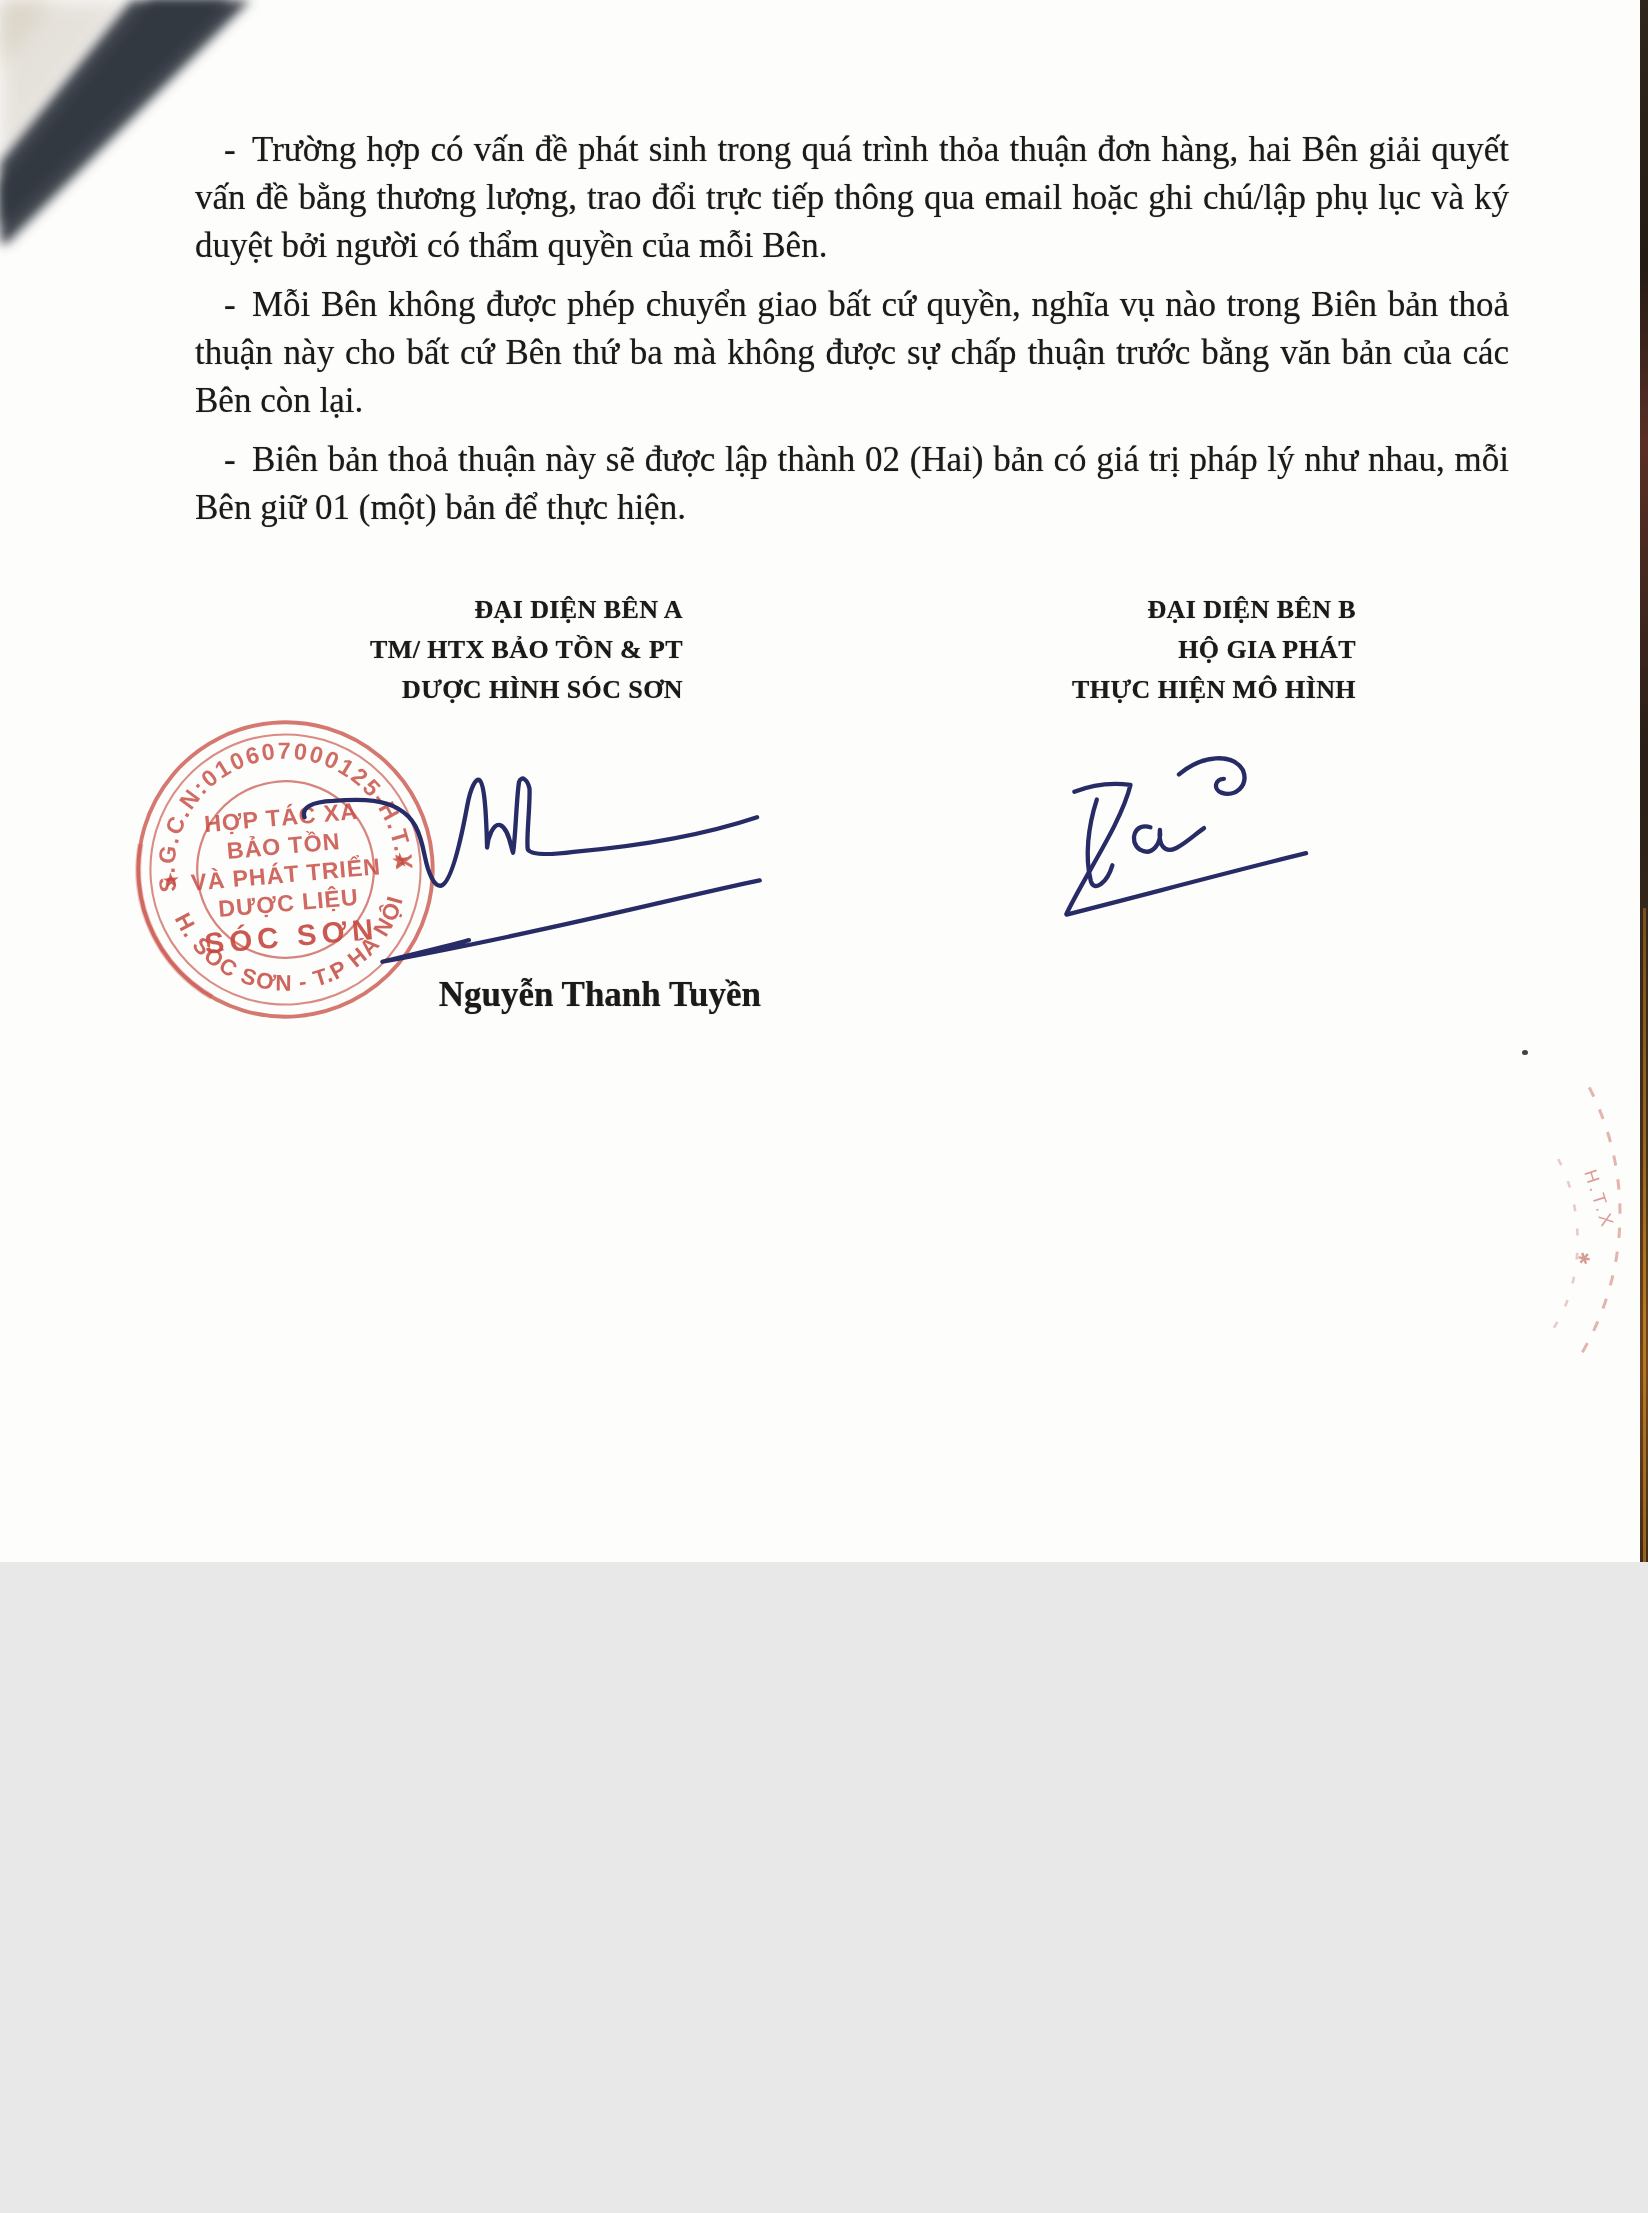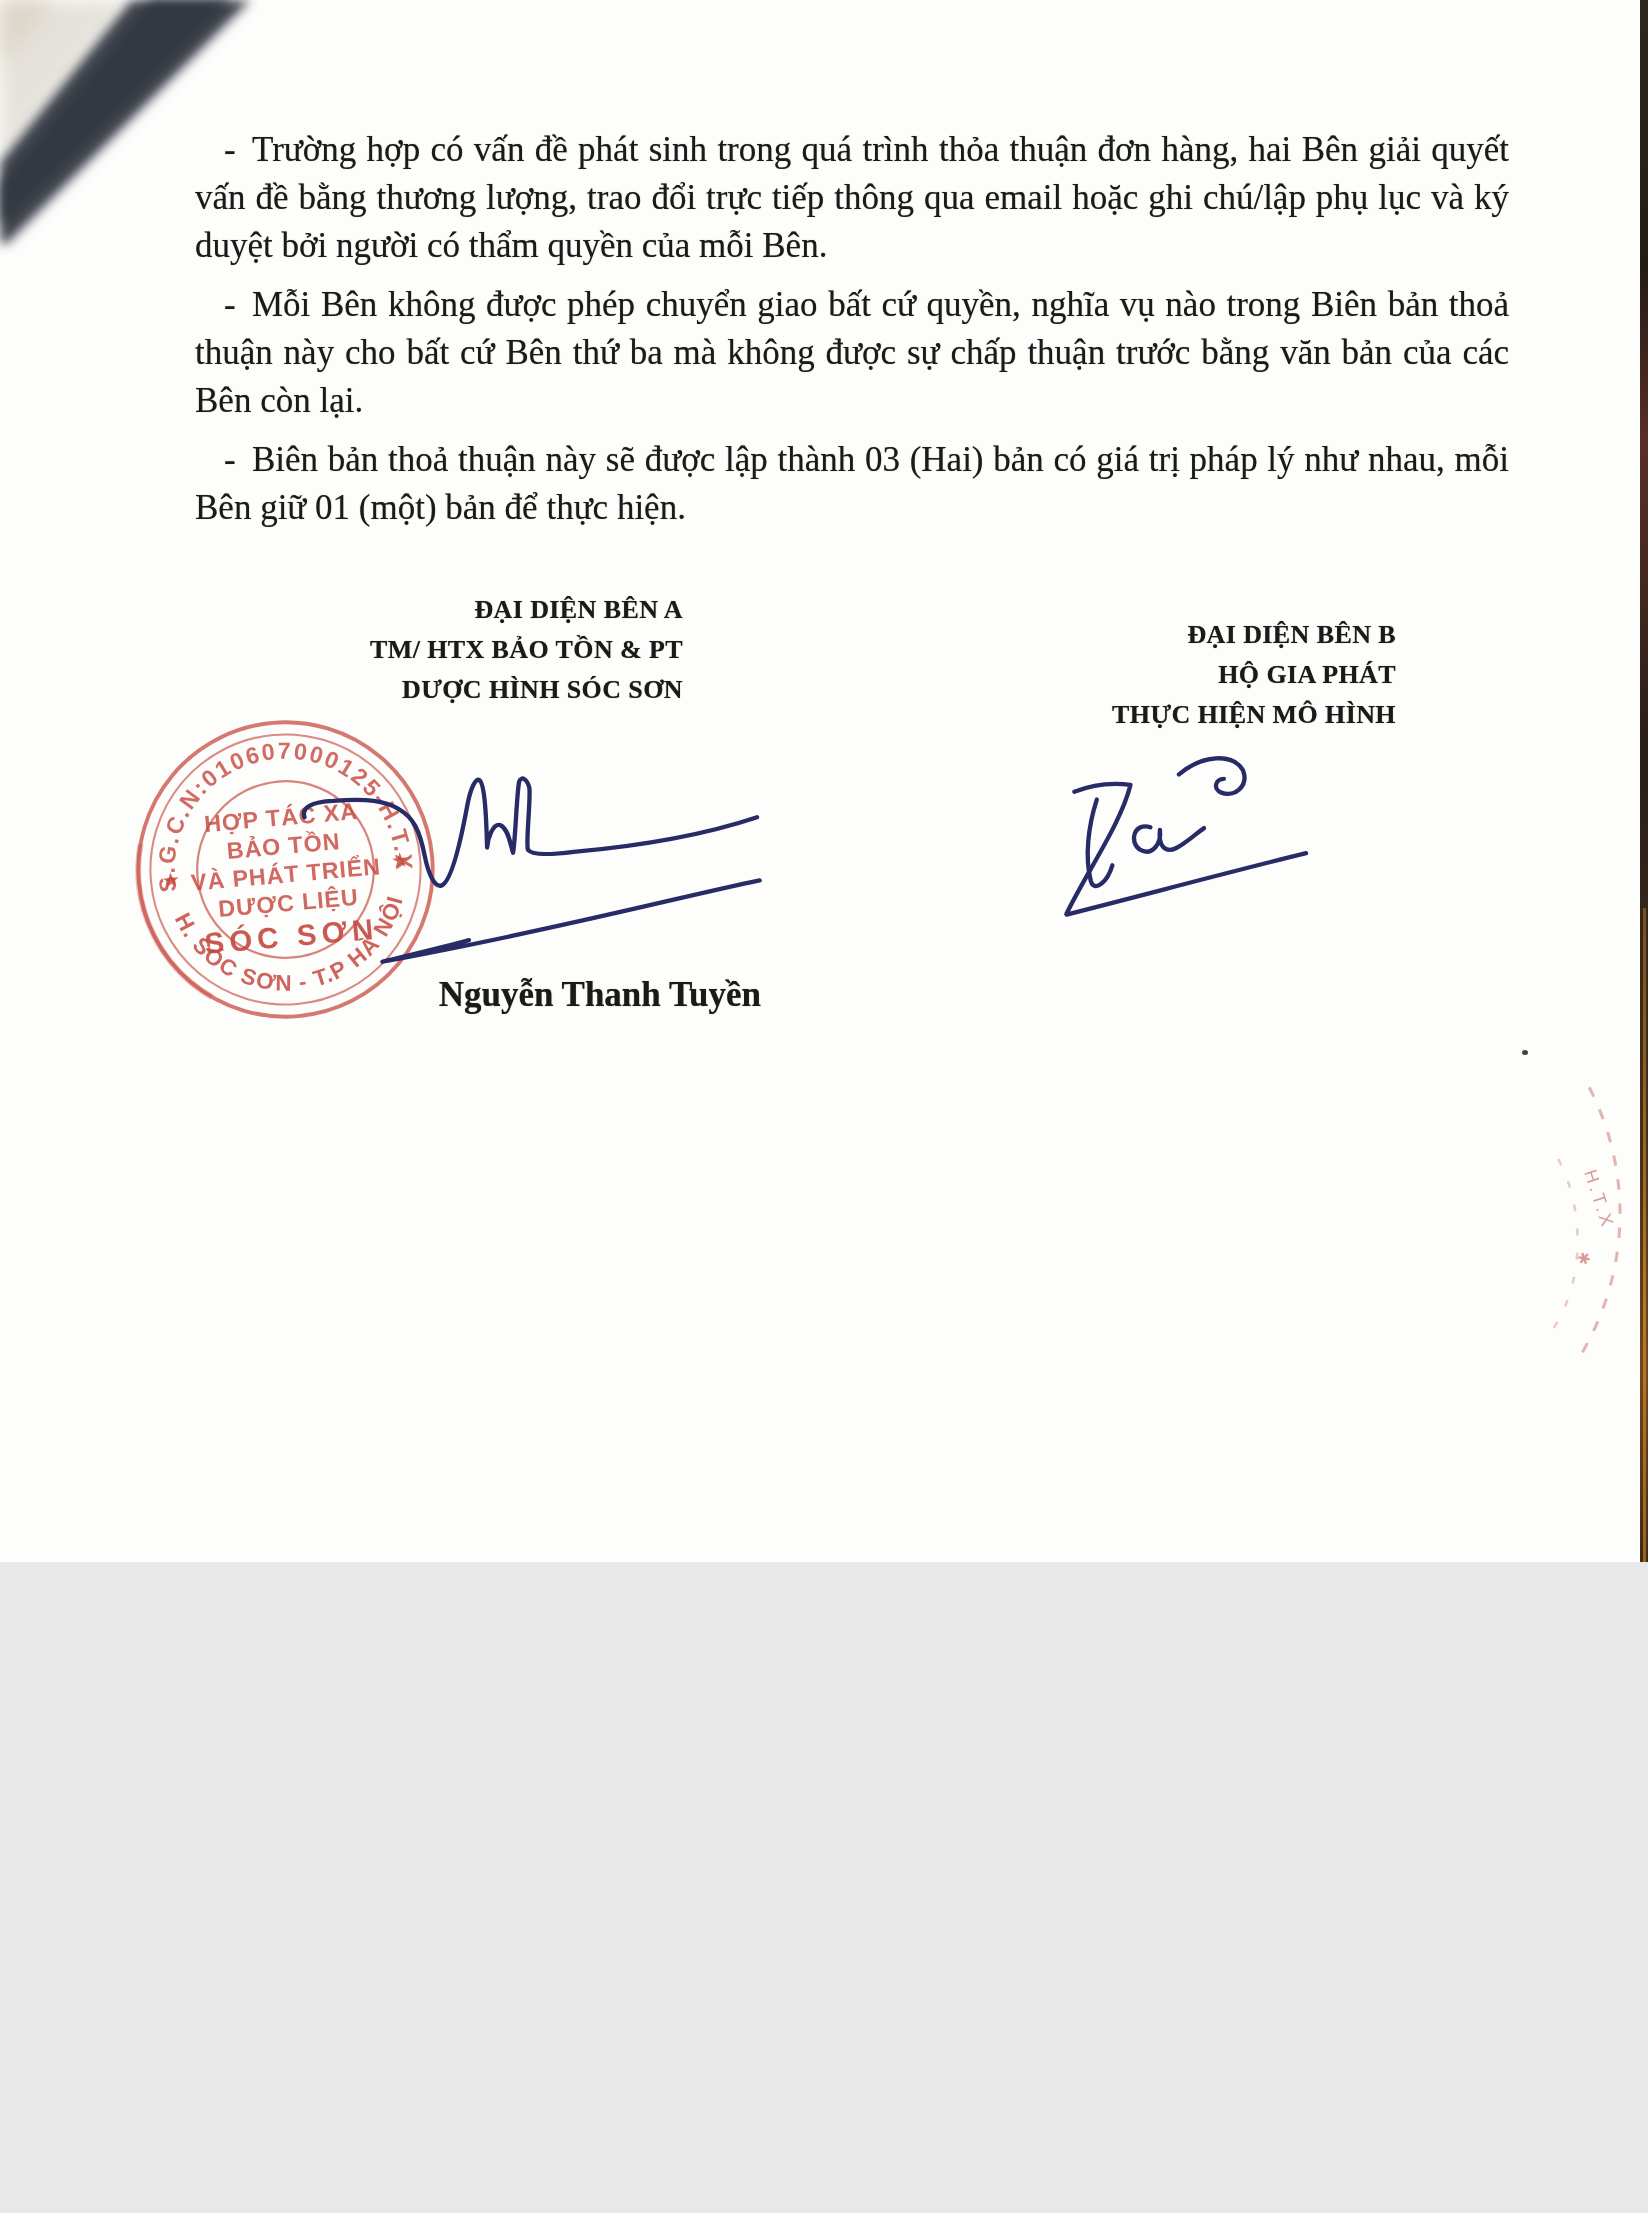--- a/index.html
+++ b/index.html
@@ -26,21 +26,21 @@
   .clause{margin:0 0 11.2px 0;text-indent:29px;}
   .clause .bullet{display:inline-block;width:28px;text-indent:0;}
   
   .sig-title{
     position:absolute;top:590px;width:484px;
     font-weight:700;font-size:26px;line-height:40px;text-align:right;
     text-shadow:0 0 0.9px rgba(20,20,20,.6);
     letter-spacing:0.4px;
   }
   .sig-title.a{left:199px;}
-  .sig-title.b{left:912px;margin-top:25px;}
+  .sig-title.b{left:872px;}
   .signer-name{
     position:absolute;top:975px;width:562px;
     font-weight:700;font-size:35px;text-align:right;
     text-shadow:0 0 0.9px rgba(20,20,20,.6);
   }
   .signer-name.a{left:199px;}
   .signer-name.b{left:869px;}
   
   .stamp{position:absolute;left:121px;top:705px;width:329px;height:329px;opacity:.92;}
   .stamp .ring{fill:none;stroke:var(--stamp-red);}
@@ -99,21 +99,21 @@
     </defs>
     <polygon points="0,0 150,0 0,190" fill="#e3dfd8" opacity="0.9" filter="url(#softer)"></polygon>
     <polygon points="0,0 62,0 0,80" fill="#d9d1c2" opacity="0.75" filter="url(#softer)"></polygon>
     <polygon points="152,0 290,0 8,282 0,282 0,188" fill="#41454e" filter="url(#soft)"></polygon>
     <polygon points="175,0 268,0 2,262 0,214" fill="#33373f" opacity="0.92" filter="url(#soft)"></polygon>
   </svg>
 
   <div class="body-text">
     <p class="clause"><span class="bullet">-</span><span>Trường hợp có vấn đề phát sinh trong quá trình thỏa thuận đơn hàng, hai Bên giải quyết vấn đề bằng thương lượng, trao đổi trực tiếp thông qua email hoặc ghi chú/lập phụ lục và ký duyệt bởi người có thẩm quyền của mỗi Bên.</span></p>
     <p class="clause"><span class="bullet">-</span><span>Mỗi Bên không được phép chuyển giao bất cứ quyền, nghĩa vụ nào trong Biên bản thoả thuận này cho bất cứ Bên thứ ba mà không được sự chấp thuận trước bằng văn bản của các Bên còn lại.</span></p>
-    <p class="clause"><span class="bullet">-</span><span>Biên bản thoả thuận này sẽ được lập thành 03 (Hai) bản có giá trị pháp lý như nhau, mỗi Bên giữ 01 (một) bản để thực hiện.</span></p>
+    <p class="clause"><span class="bullet">-</span><span>Biên bản thoả thuận này sẽ được lập thành 02 (Hai) bản có giá trị pháp lý như nhau, mỗi Bên giữ 01 (một) bản để thực hiện.</span></p>
   </div>
 
   <div class="sig-title a">
     <div>ĐẠI DIỆN BÊN A</div>
     <div>TM/ HTX BẢO TỒN &amp; PT</div>
     <div>DƯỢC HÌNH SÓC SƠN</div>
   </div>
 
   <div class="sig-title b">
     <div>ĐẠI DIỆN BÊN B</div>

